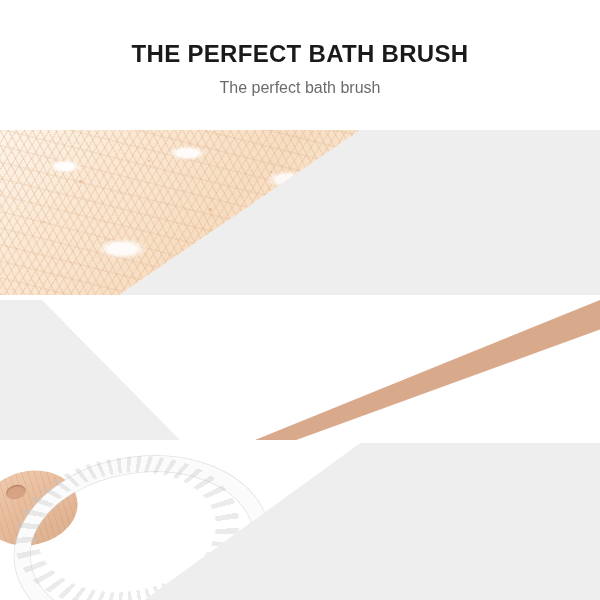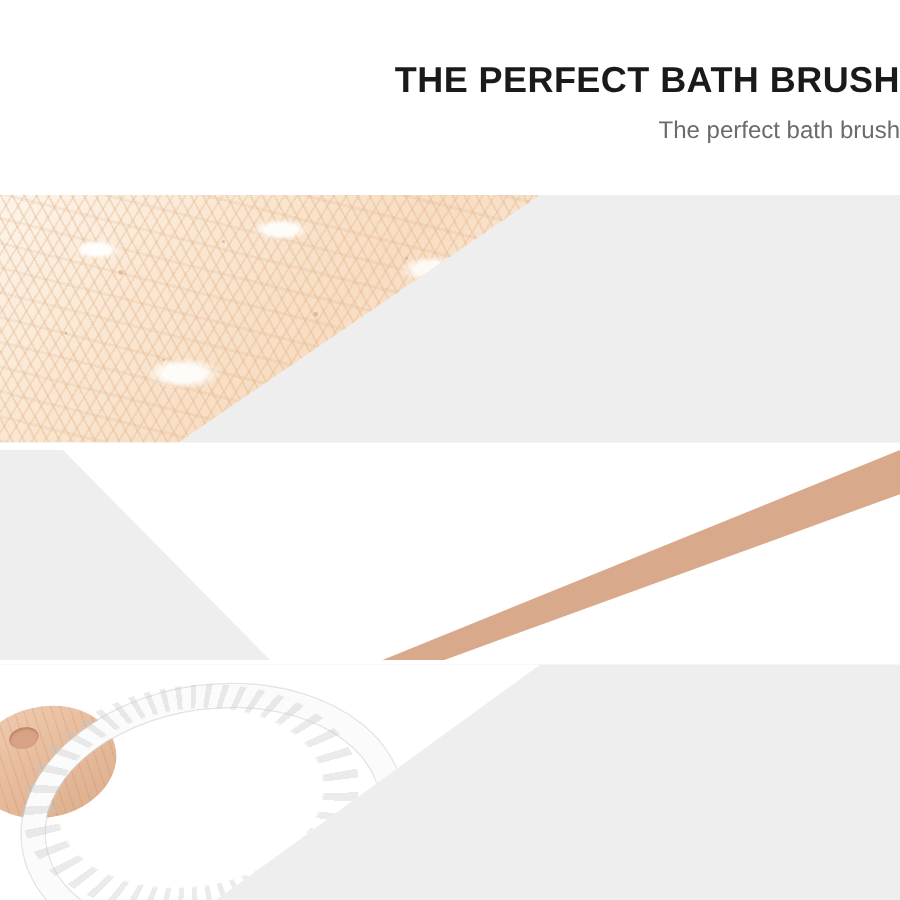--- a/index.html
+++ b/index.html
@@ -21,21 +21,21 @@
   }
 
   
   .header {
     position: absolute;
     left: 0;
     top: 0;
     width: 600px;
     height: 130px;
     background: #ffffff;
-    text-align: right;
+    text-align: center;
   }
   .header-title {
     position: absolute;
     left: 0;
     top: 40px;
     width: 600px;
     font-size: 24px;
     font-weight: bold;
     letter-spacing: 0.3px;
     color: #1a1a1a;

